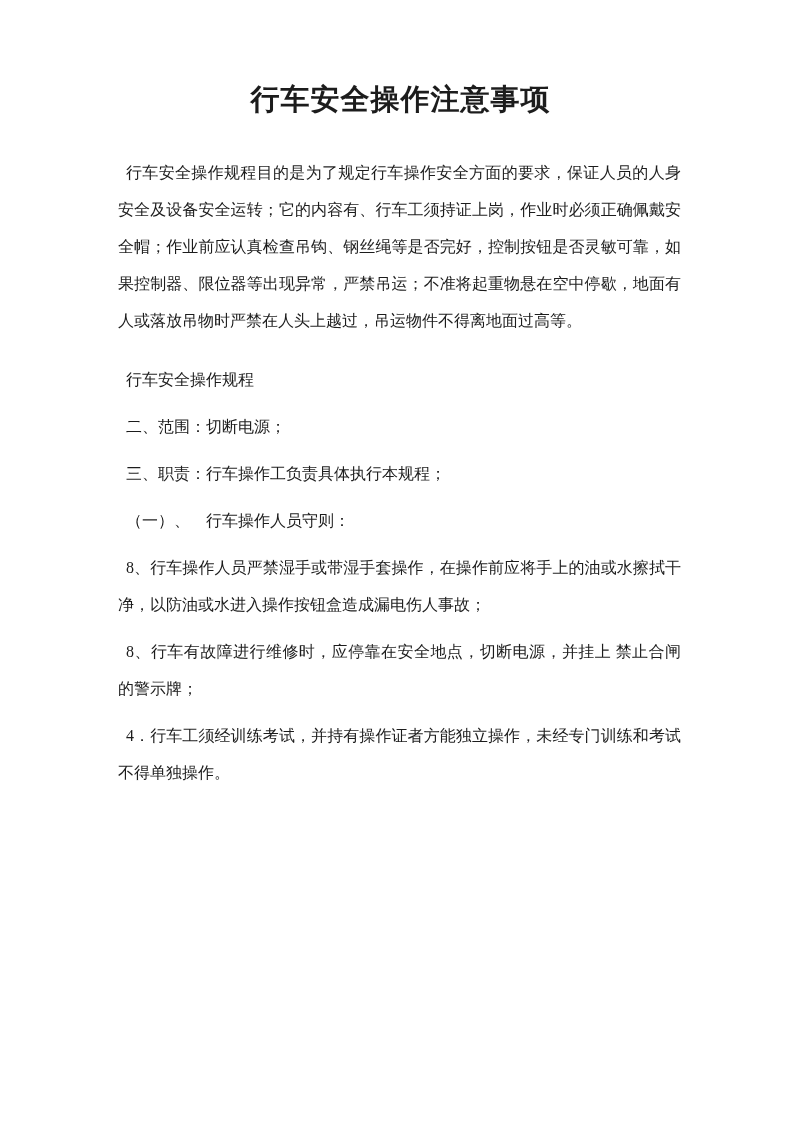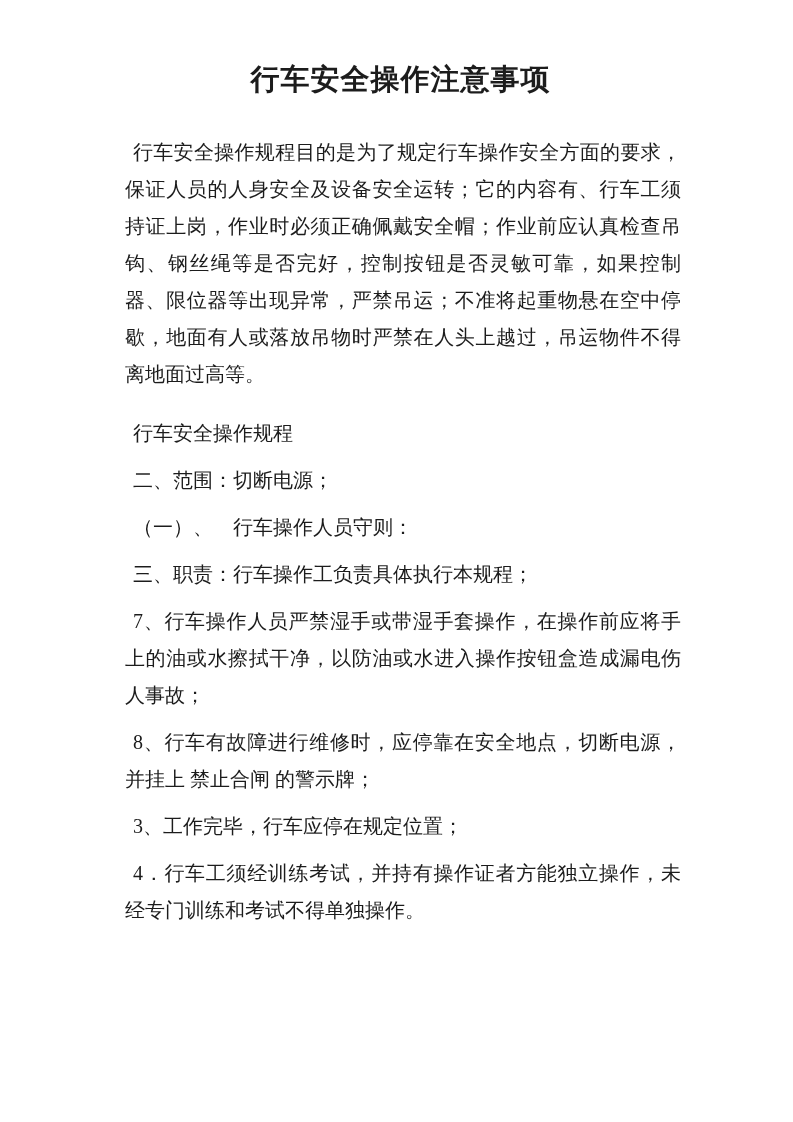--- a/index.html
+++ b/index.html
@@ -9,57 +9,56 @@
   }
   body {
     width: 793px;
     height: 1122px;
     overflow: hidden;
   }
   .doc-page {
     box-sizing: border-box;
     width: 793px;
     height: 926px;
-    padding: 58px 110px 40px 118px;
+    padding: 78px 110px 40px 118px;
     background: #ffffff;
     font-family: "Liberation Serif", "DejaVu Serif", serif;
     color: #1c1c1c;
   }
   .doc-title {
     margin: 0 0 34px 0;
     font-size: 29px;
     line-height: 42px;
     font-weight: bold;
     text-align: center;
     letter-spacing: 1px;
   }
   .paragraph-list {
     width: 563px;
   }
   .para {
-    font-size: 20px;
+    font-size: 16px;
     line-height: 37px;
-    margin: 0 0 10px 7px;
+    margin: 0 0 10px 0;
     text-indent: 8px;
     text-align: justify;
     word-break: break-all;
   }
   .para.intro {
     margin-bottom: 22px;
   }
 </style>
 </head>
 <body>
 
 <div class="doc-page">
   <h1 class="doc-title">行车安全操作注意事项</h1>
   <div class="paragraph-list">
       <div class="para intro">行车安全操作规程目的是为了规定行车操作安全方面的要求，保证人员的人身安全及设备安全运转；它的内容有、行车工须持证上岗，作业时必须正确佩戴安全帽；作业前应认真检查吊钩、钢丝绳等是否完好，控制按钮是否灵敏可靠，如果控制器、限位器等出现异常，严禁吊运；不准将起重物悬在空中停歇，地面有人或落放吊物时严禁在人头上越过，吊运物件不得离地面过高等。</div>
       <div class="para section">行车安全操作规程</div>
       <div class="para section">二、范围：切断电源；</div>
+      <div class="para section">三、职责：行车操作工负责具体执行本规程；</div>
       <div class="para section">（一）、　行车操作人员守则：</div>
-      <div class="para section">三、职责：行车操作工负责具体执行本规程；</div>
-      <div class="para item">7、行车操作人员严禁湿手或带湿手套操作，在操作前应将手上的油或水擦拭干净，以防油或水进入操作按钮盒造成漏电伤人事故；</div>
+      <div class="para item">8、行车操作人员严禁湿手或带湿手套操作，在操作前应将手上的油或水擦拭干净，以防油或水进入操作按钮盒造成漏电伤人事故；</div>
       <div class="para item">8、行车有故障进行维修时，应停靠在安全地点，切断电源，并挂上 禁止合闸 的警示牌；</div>
-      <div class="para item">3、工作完毕，行车应停在规定位置；</div>
       <div class="para item">4．行车工须经训练考试，并持有操作证者方能独立操作，未经专门训练和考试不得单独操作。</div>
     </div>
 </div>
 
 </body></html>

